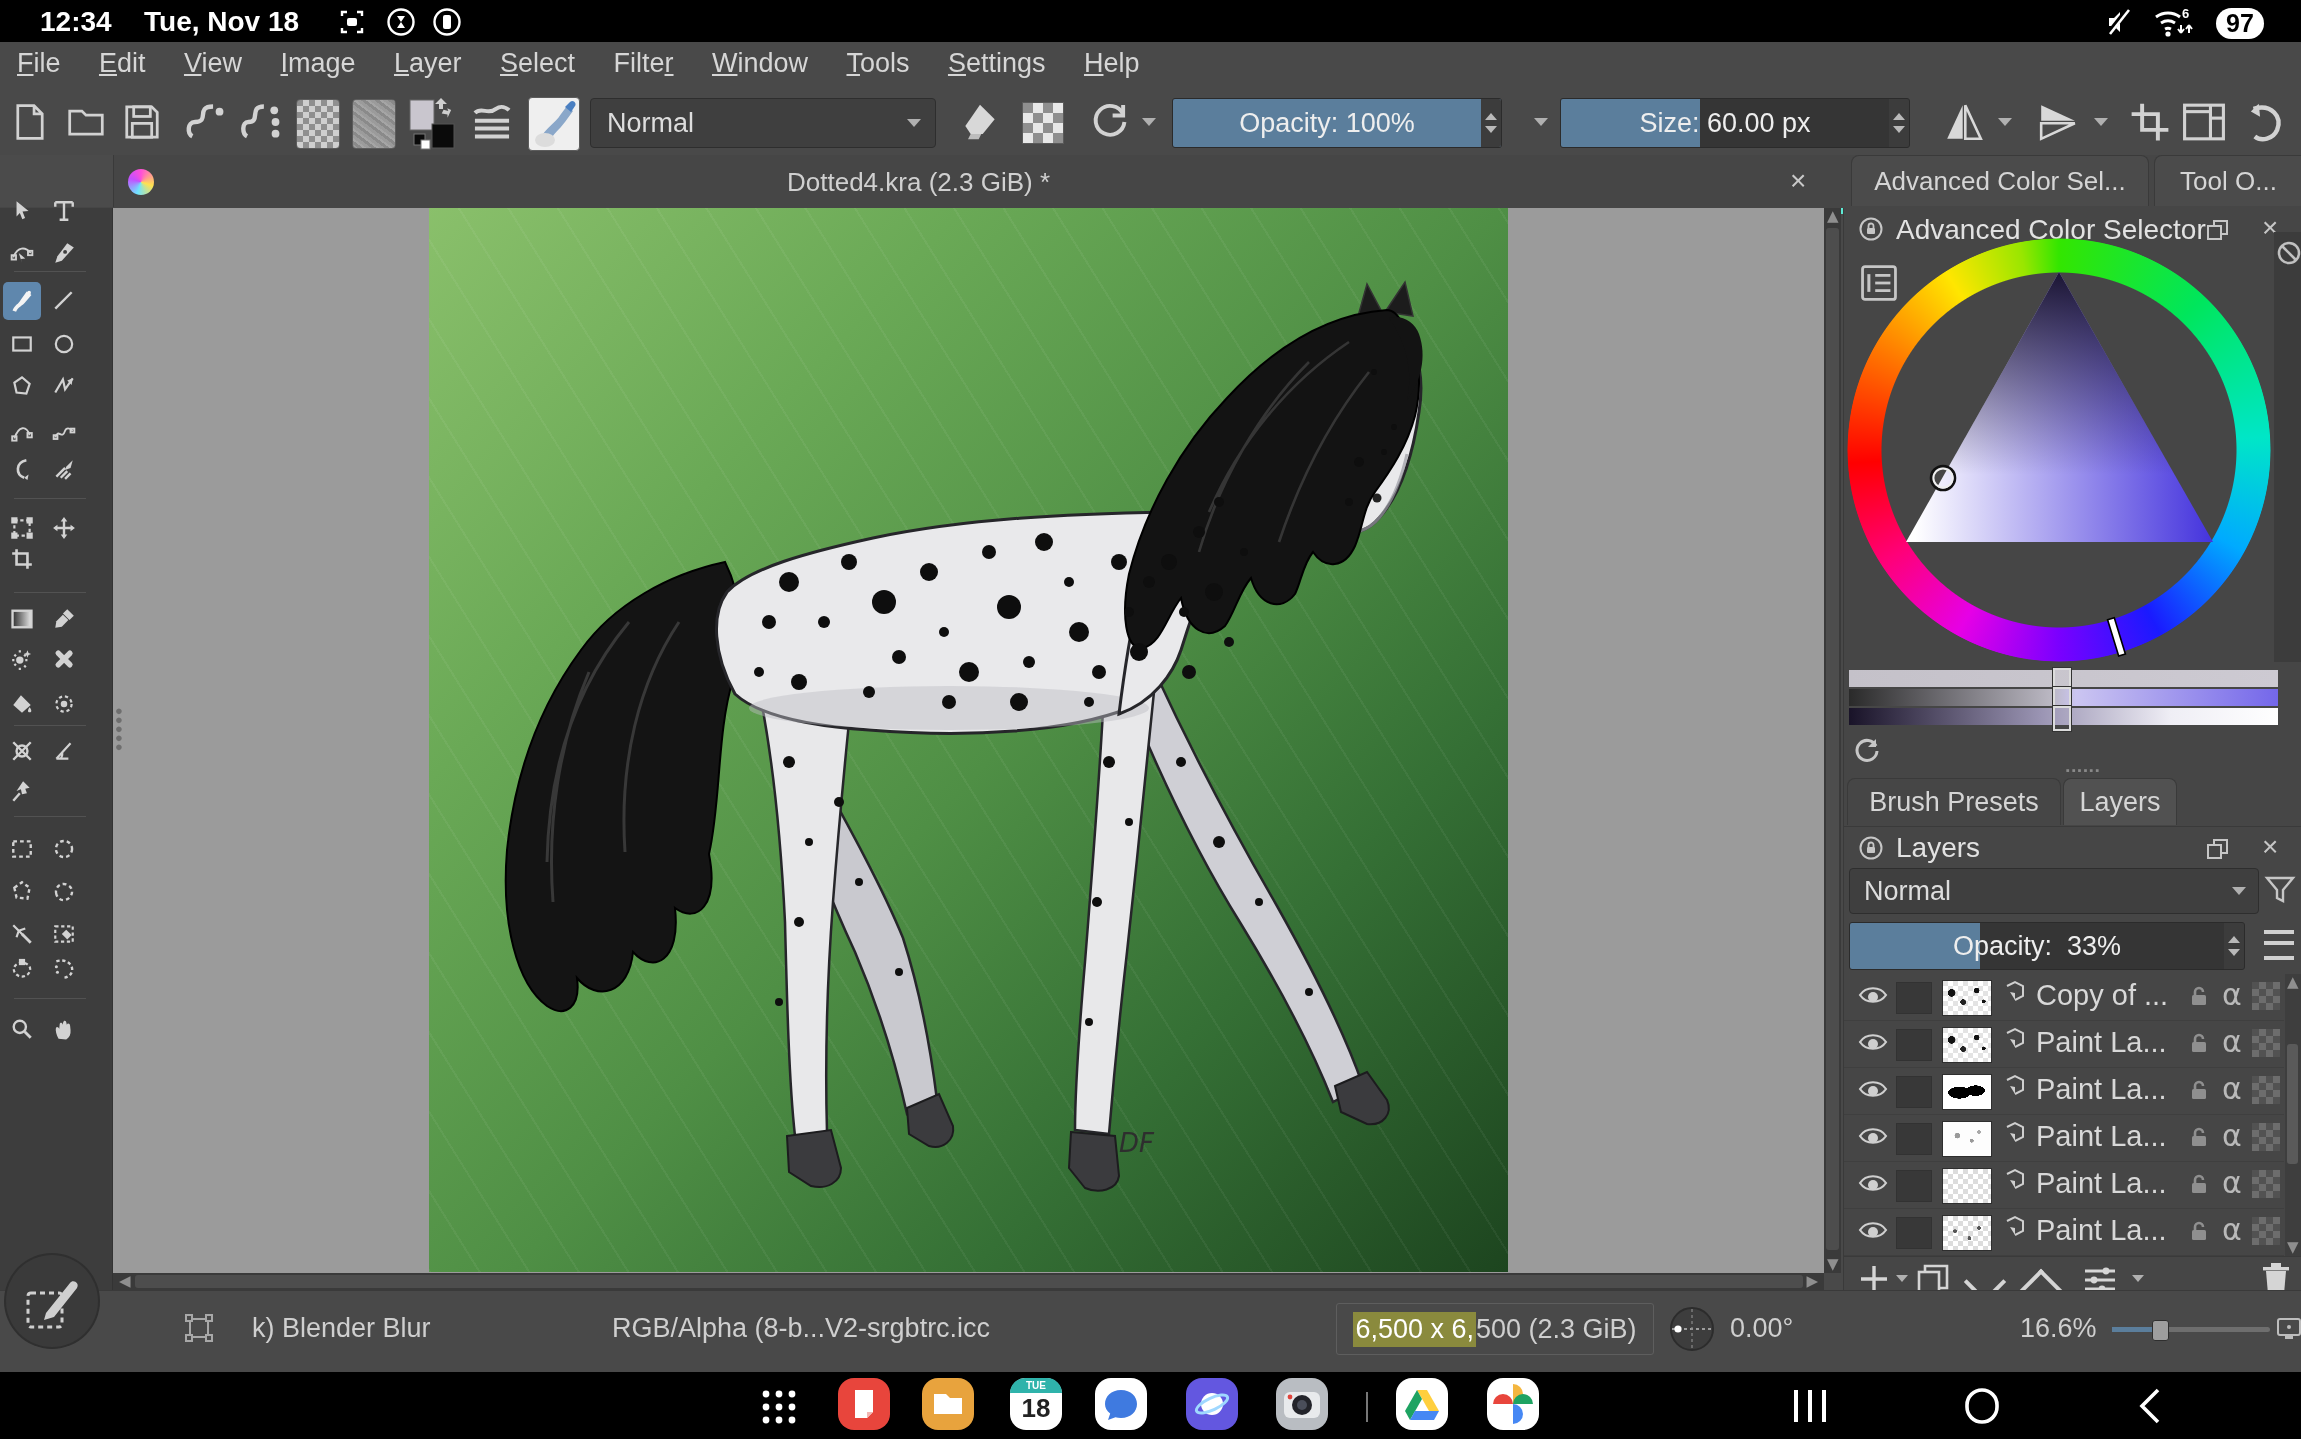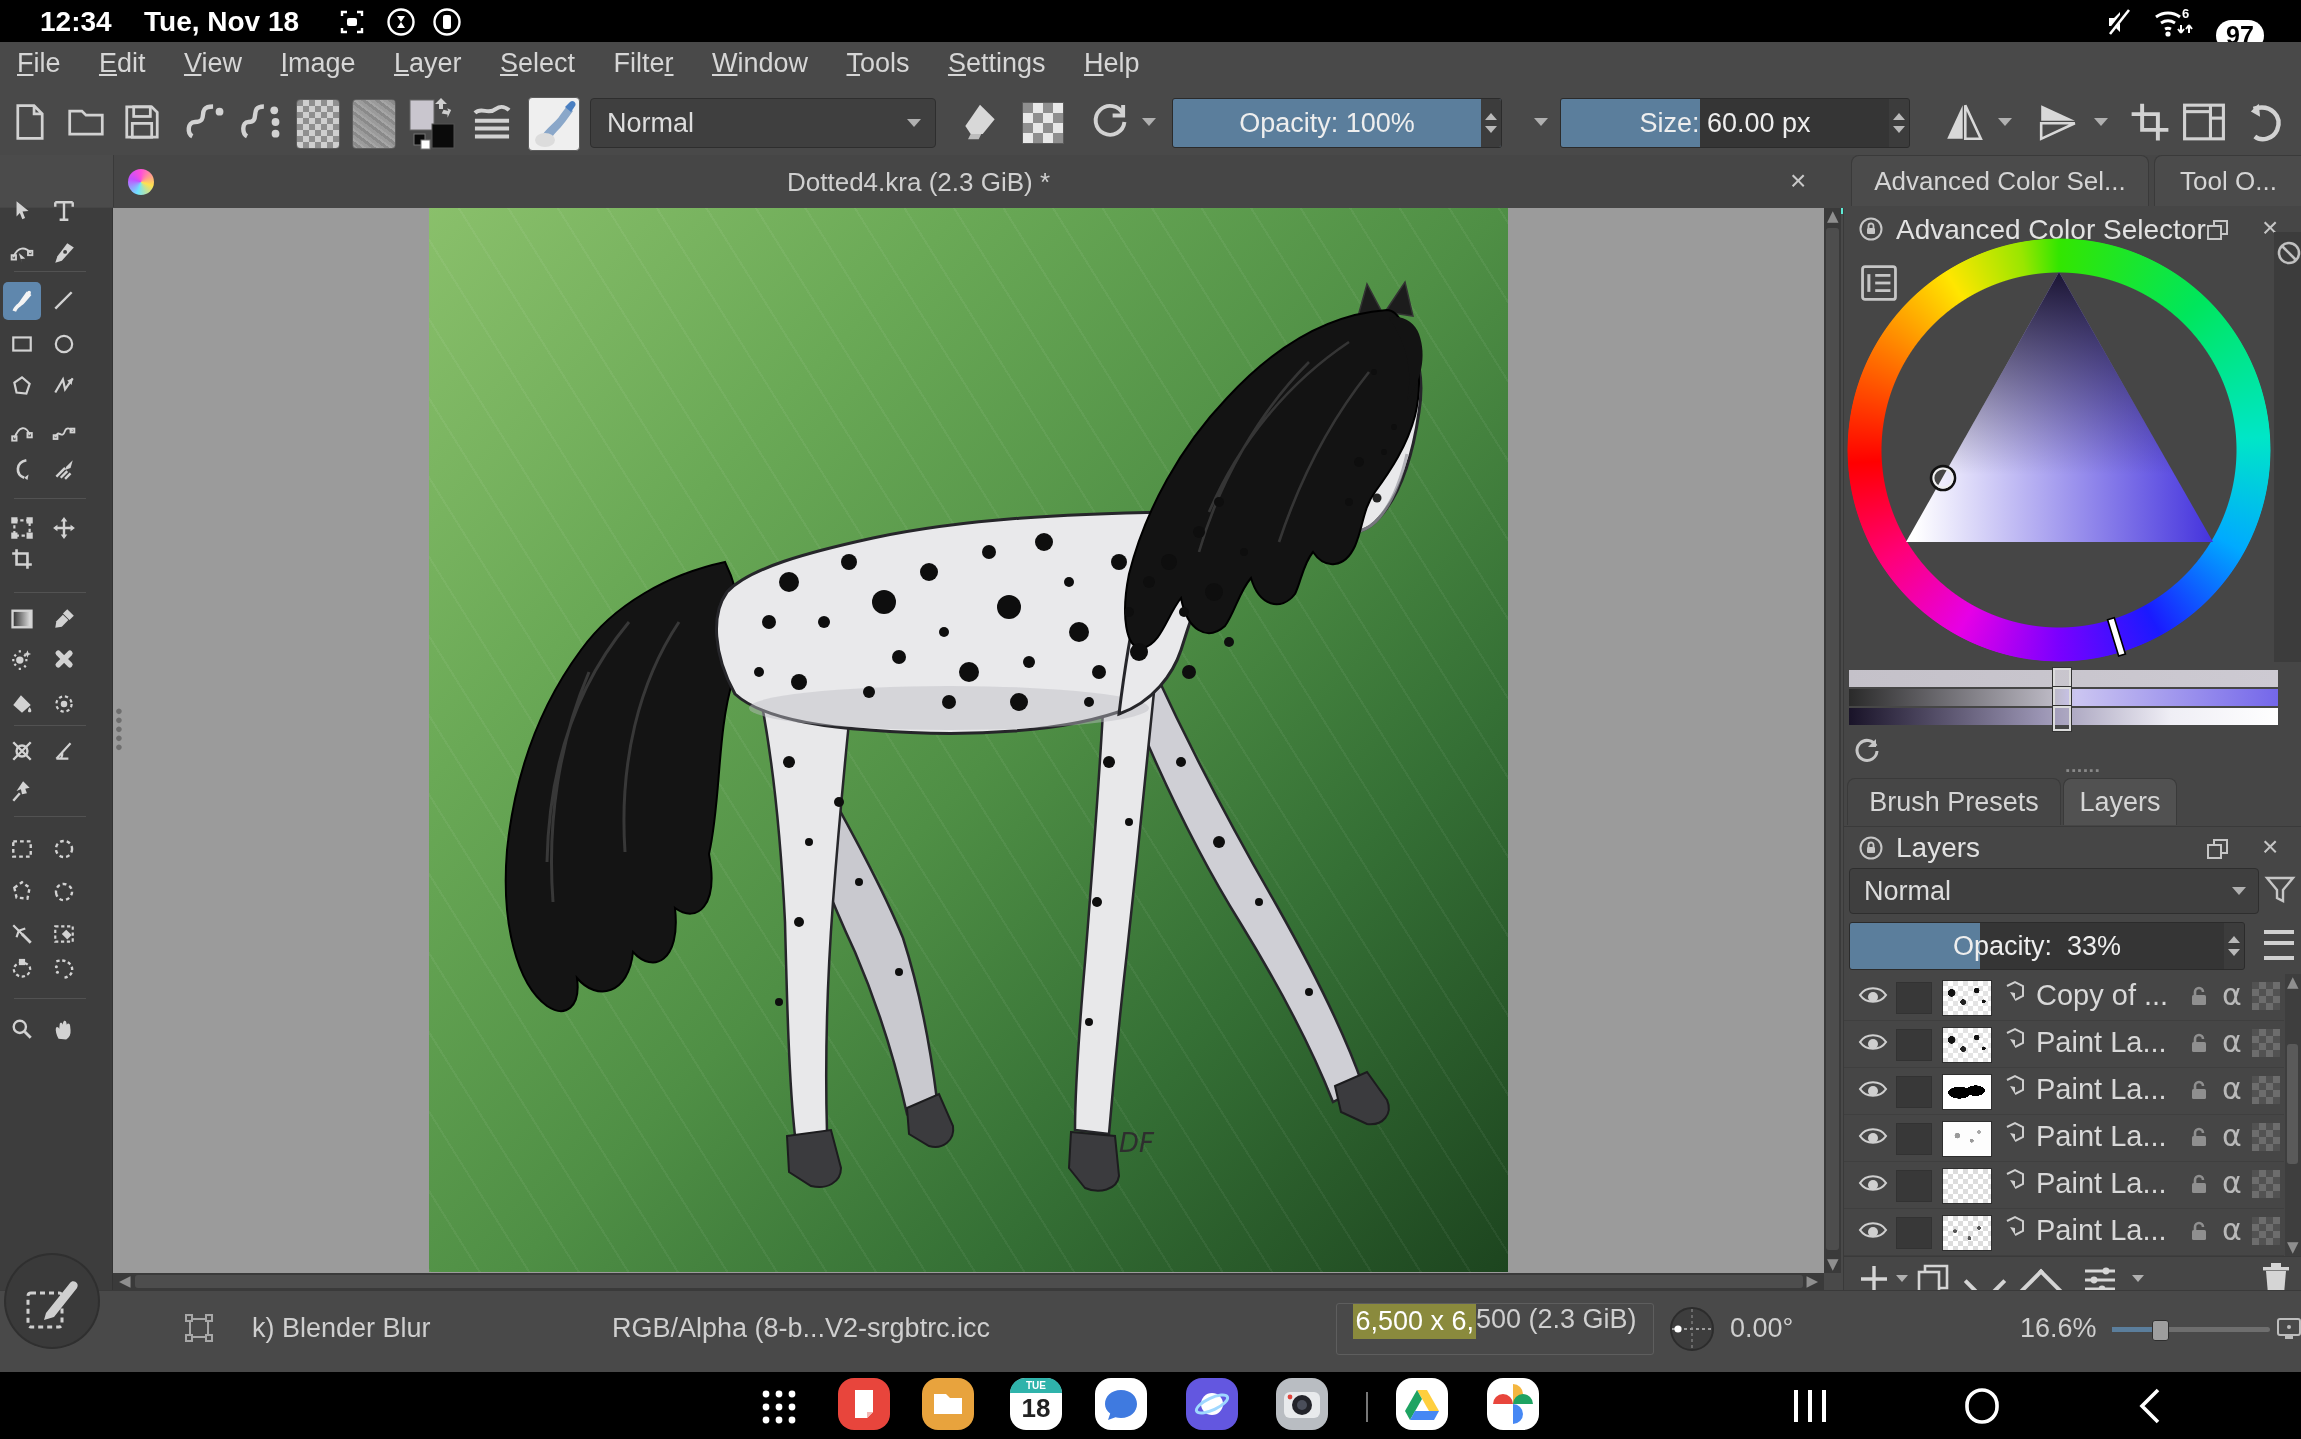--- a/index.html
+++ b/index.html
@@ -120,21 +120,21 @@
     </svg>
     <svg class="abs" style="left:2152px;top:5px" width="42" height="34" viewBox="0 0 42 34">
       <path d="M4,12 A20,20 0 0 1 28,12" stroke="#fff" stroke-width="3" fill="none"></path>
       <path d="M9,18 A13,13 0 0 1 23,18" stroke="#fff" stroke-width="3" fill="none"></path>
       <path d="M13,24 A7,7 0 0 1 19,24" stroke="#fff" stroke-width="3" fill="none"></path>
       <circle cx="16" cy="29" r="2.6" fill="#fff"></circle>
       <text x="30" y="13" font-size="13" fill="#fff" font-family="Liberation Sans,sans-serif" font-weight="bold">6</text>
       <path d="M29,20 v8 m0,0 l-3,-4 m3,4 l3,-4" stroke="#fff" stroke-width="2" fill="none"></path>
       <path d="M37,28 v-8 m0,0 l-3,4 m3,-4 l3,4" stroke="#fff" stroke-width="2" fill="none"></path>
     </svg>
-    <div class="abs pill" style="left:2216px;top:20px">97</div>
+    <div class="abs pill" style="left:2216px;top:8px">97</div>
   </div>
 
   <div id="menubar" class="abs">
     <span class="menu-item"><span></span><u>F</u><span>ile</span></span>
   
     <span class="menu-item"><span></span><u>E</u><span>dit</span></span>
   
     <span class="menu-item"><span></span><u>V</u><span>iew</span></span>
   
     <span class="menu-item"><span></span><u>I</u><span>mage</span></span>
@@ -917,21 +917,21 @@
     </div>
     <svg class="abs" style="left:184px;top:22px" width="30" height="30" viewBox="0 0 30 30">
         <rect x="6" y="6" width="18" height="18" stroke="#a8a8a8" stroke-width="2" fill="none"></rect>
         <rect x="2" y="2" width="6" height="6" fill="#494949" stroke="#a8a8a8" stroke-width="2"></rect>
         <rect x="22" y="2" width="6" height="6" fill="#494949" stroke="#a8a8a8" stroke-width="2"></rect>
         <rect x="2" y="22" width="6" height="6" fill="#494949" stroke="#a8a8a8" stroke-width="2"></rect>
         <rect x="22" y="22" width="6" height="6" fill="#494949" stroke="#a8a8a8" stroke-width="2"></rect>
       </svg>
     <span class="abs" style="left:252px;top:22px">k) Blender Blur</span>
     <span class="abs" style="left:612px;top:22px">RGB/Alpha (8-b...V2-srgbtrc.icc</span>
-    <div class="abs" style="left:1336px;top:12px;width:316px;height:50px;border:1px solid #5e5e5e;border-radius:3px;display:flex;align-items:flex-start;justify-content:center;">
+    <div class="abs" style="left:1336px;top:12px;width:316px;height:50px;border:1px solid #5e5e5e;border-radius:3px;display:flex;align-items:center;justify-content:center;">
       <span class="hl">6,500 x 6,</span>
         <span>500 (2.3 GiB)</span>
     </div>
     <svg class="abs" style="left:1668px;top:14px" width="48" height="48" viewBox="0 0 48 48">
       <circle cx="24" cy="24" r="21" fill="#3d3d3d" stroke="#2c2c2c" stroke-width="2"></circle>
       <line x1="4" y1="24" x2="44" y2="24" stroke="#bdbdbd" stroke-width="1.6" stroke-dasharray="3 3"></line>
       <line x1="24" y1="4" x2="24" y2="44" stroke="#8a8a8a" stroke-width="1.2" stroke-dasharray="3 3"></line>
       <circle cx="10" cy="24" r="3.6" fill="#fff"></circle>
     </svg>
     <span class="abs" style="left:1730px;top:22px">0.00°</span>

